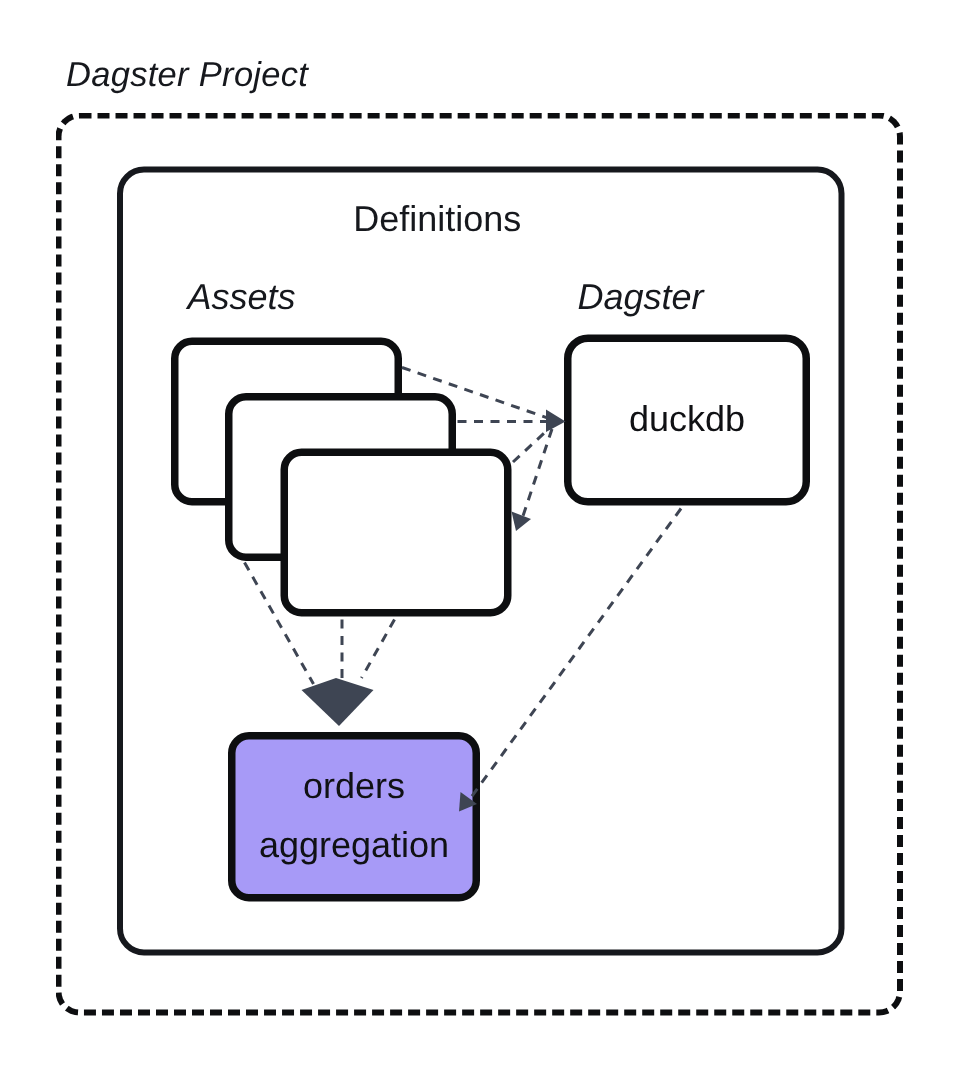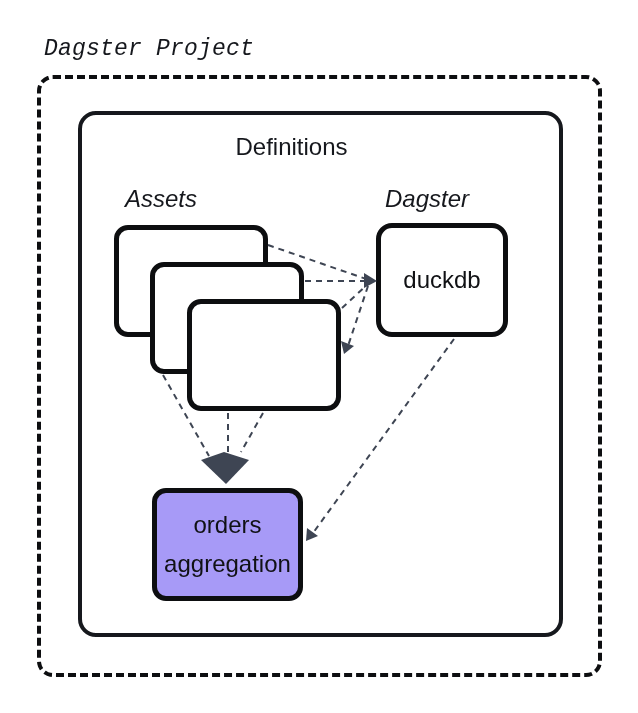--- a/index.html
+++ b/index.html
@@ -18,21 +18,20 @@
   .abs { position: absolute; }
 
   .project-title {
     left: 44px;
     top: 36px;
     font-size: 23px;
     font-style: italic;
     font-weight: 500;
     color: #16181d;
     letter-spacing: 0.2px;
-    font-family: Liberation Mono, monospace;
   }
 
   .outer-dashed {
     left: 37px;
     top: 75px;
     width: 565px;
     height: 602px;
     border: 4px dashed #0d0e10;
     border-radius: 16px;
     box-sizing: border-box;
@@ -88,27 +87,27 @@
     align-items: center;
     justify-content: center;
     text-align: center;
     font-size: 24px;
     color: #101114;
     z-index: 4;
   }
   .duckdb-node {
     left: 376px;
     top: 223px;
-    width: 132px;
+    width: 164px;
     height: 114px;
   }
   .orders-node {
     left: 152px;
     top: 488px;
-    width: 151px;
+    width: 168px;
     height: 113px;
     background: #a79af7;
     border-radius: 14px;
     line-height: 1.6;
     padding: 16px 2px;
   }
 
   .connector-layer {
     left: 0;
     top: 0;

